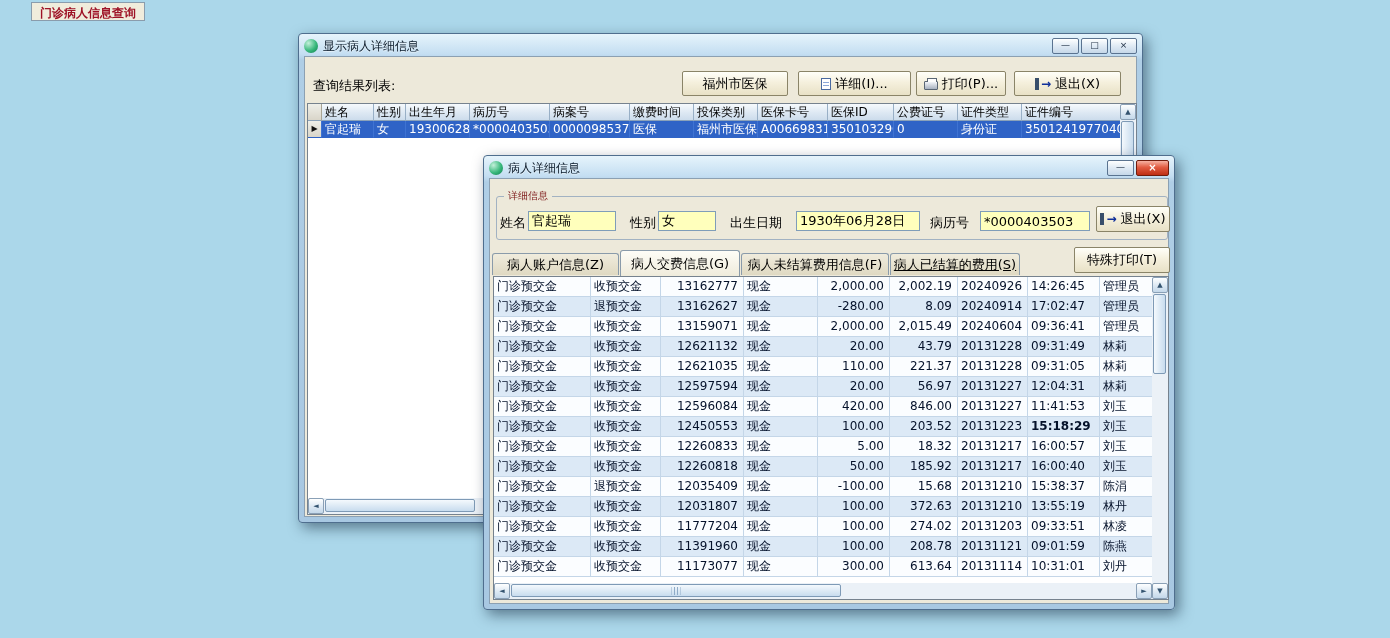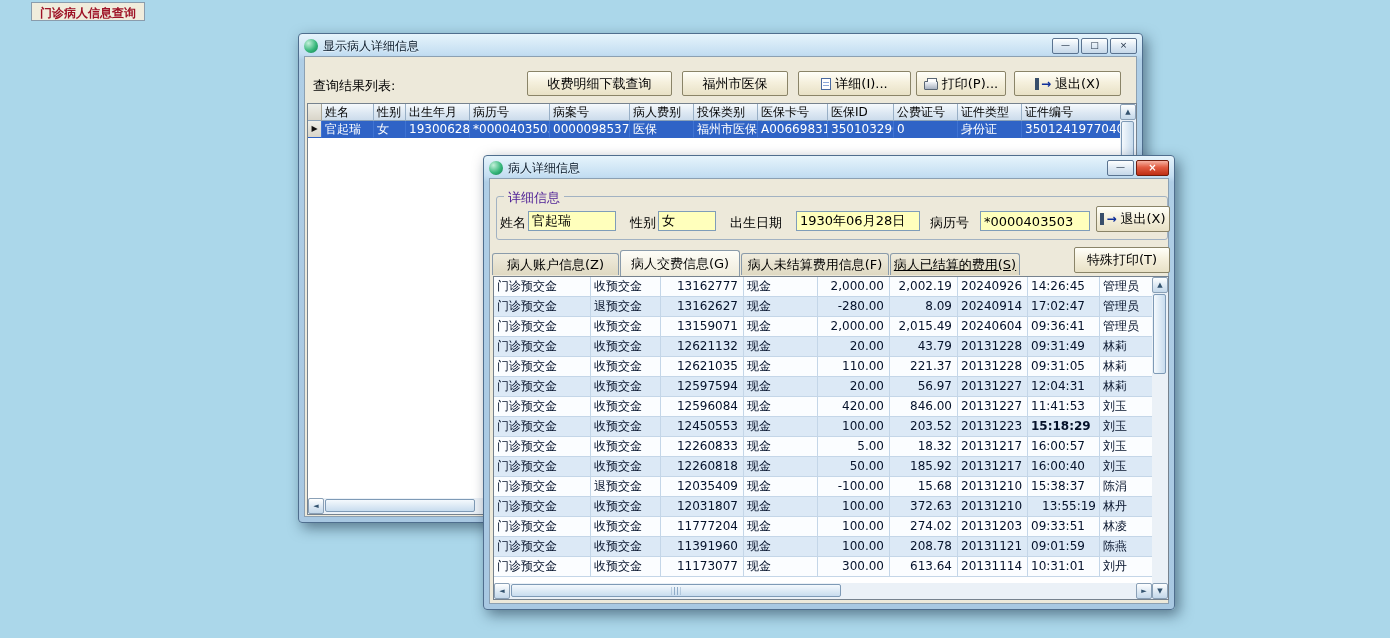--- a/index.html
+++ b/index.html
@@ -19,21 +19,21 @@
 .cap-group{margin-left:auto;display:flex;gap:2px;}
 .cap-btn{width:27px;height:16px;border:1px solid #5A7390;border-radius:2px;background:linear-gradient(#FEFFFF,#E2ECF5 45%,#C6D8E9);font-size:9px;line-height:13px;text-align:center;color:#223246;}
 .cap-close-red{width:33px;background:linear-gradient(#F6B2A2,#E25C42 45%,#BE2E14);border-color:#701C0C;color:#fff;font-weight:bold;font-size:10px;}
 .win-body{position:absolute;left:5px;right:5px;top:22px;bottom:5px;background:#EDE9DA;border:1px solid #8CA0B2;}
 
 
 .form-label{position:absolute;font-size:13px;color:#000;white-space:nowrap;}
 .push-btn{position:absolute;height:25px;display:flex;align-items:center;justify-content:center;gap:4px;background:linear-gradient(#FFFFF9,#F5F0DD 45%,#E8E1C6);border:1px solid #8A8468;border-radius:2px;font-size:13px;color:#000;white-space:nowrap;cursor:default;}
 .field-input{position:absolute;height:20px;background:#FFFFBC;border:1px solid #7F9DB9;font-size:13px;color:#000;padding:0 3px;font-family:inherit;}
 .group-box{position:absolute;border:1px solid #A2B2C2;border-radius:3px;}
-.group-title{position:absolute;background:#EDE9DA;padding:0 4px;font-size:13px;color:#4c1d95;z-index:1;white-space:nowrap;}
+.group-title{position:absolute;background:#EDE9DA;padding:0 4px;font-size:10px;color:#7f1d1d;z-index:1;white-space:nowrap;}
 .tab{position:absolute;display:flex;align-items:center;justify-content:center;background:linear-gradient(#F0ECDD,#DFD9C2);border:1px solid #8A9BAA;border-bottom:none;border-radius:3px 3px 0 0;font-size:13px;color:#000;white-space:nowrap;}
 .tab.active{background:linear-gradient(#FEFDF7,#EFEBDB);z-index:3;}
 
 
 .icon-doc{width:10px;height:12px;background:#fff;border:1px solid #4A6AA0;background-image:repeating-linear-gradient(180deg,transparent 0 2px,#8CA8D8 2px 3px);background-size:6px 8px;background-position:1px 1px;background-repeat:no-repeat;flex:0 0 auto;}
 .icon-printer{position:relative;width:14px;height:9px;background:linear-gradient(#F2F4F8,#A8B2C0);border:1px solid #5A6674;border-radius:1px;margin-top:3px;flex:0 0 auto;}
 .icon-printer::before{content:"";position:absolute;left:2px;top:-4px;width:8px;height:3px;background:#FDFDFD;border:1px solid #5A6674;border-bottom:none;}
 .icon-exit{display:inline-flex;align-items:center;height:12px;border-left:4px solid #384E6A;padding-left:2px;flex:0 0 auto;}
 .exit-arrow{font-size:12px;line-height:1;color:#10309A;font-weight:bold;}
 
@@ -75,23 +75,20 @@
       <span class="cap-group">
         <span class="cap-btn">—</span>
         <span class="cap-btn">□</span>
         <span class="cap-btn">×</span>
       </span>
     </div>
     <div class="win-body">
 
       <span class="form-label" style="left:8px;top:20px;">查询结果列表:</span>
 
-      <div class="push-btn" style="left:222px;top:14px;width:145px;">
-        <span>收费明细下载查询</span>
-      </div>
       <div class="push-btn" style="left:377px;top:14px;width:106px;">
         <span>福州市医保</span>
       </div>
       <div class="push-btn" style="left:493px;top:14px;width:113px;">
         <span class="icon-doc"></span>
         <span>详细(I)...</span>
       </div>
       <div class="push-btn" style="left:611px;top:14px;width:90px;">
         <span class="icon-printer"></span>
         <span>打印(P)...</span>
@@ -115,21 +112,21 @@
           <div class="sb-btn" style="right:0;top:0;">►</div>
         </div>
         <div class="sb-corner"></div>
       <div class="trow thead">
             <div class="tcell tind thcell"></div>
             <div class="tcell thcell" style="width: 52px;">姓名</div>
             <div class="tcell thcell" style="width: 32px;">性别</div>
             <div class="tcell thcell" style="width: 64px;">出生年月</div>
             <div class="tcell thcell" style="width: 80px;">病历号</div>
             <div class="tcell thcell" style="width: 80px;">病案号</div>
-            <div class="tcell thcell" style="width: 64px;">病人费别</div>
+            <div class="tcell thcell" style="width: 64px;">缴费时间</div>
             <div class="tcell thcell" style="width: 64px;">投保类别</div>
             <div class="tcell thcell" style="width: 70px;">医保卡号</div>
             <div class="tcell thcell" style="width: 66px;">医保ID</div>
             <div class="tcell thcell" style="width: 64px;">公费证号</div>
             <div class="tcell thcell" style="width: 64px;">证件类型</div>
             <div class="tcell thcell" style="width: 103px;">证件编号</div>
           </div>
           <div class="trow selected">
             <div class="tcell tind">▶</div>
             <div class="tcell" style="width: 52px;">官起瑞</div>
@@ -332,21 +329,21 @@
             <div class="tcell" style="width: 80px;">陈涓</div>
           </div>
           <div class="trow alt">
             <div class="tcell" style="width: 97px;">门诊预交金</div>
             <div class="tcell" style="width: 70px;">收预交金</div>
             <div class="tcell num" style="width: 83px;">12031807</div>
             <div class="tcell" style="width: 74px;">现金</div>
             <div class="tcell num" style="width: 72px;">100.00</div>
             <div class="tcell num" style="width: 68px;">372.63</div>
             <div class="tcell" style="width: 70px;">20131210</div>
-            <div class="tcell" style="width: 72px; text-align: right;">13:55:19</div>
+            <div class="tcell" style="width: 72px;">13:55:19</div>
             <div class="tcell" style="width: 80px;">林丹</div>
           </div>
           <div class="trow">
             <div class="tcell" style="width: 97px;">门诊预交金</div>
             <div class="tcell" style="width: 70px;">收预交金</div>
             <div class="tcell num" style="width: 83px;">11777204</div>
             <div class="tcell" style="width: 74px;">现金</div>
             <div class="tcell num" style="width: 72px;">100.00</div>
             <div class="tcell num" style="width: 68px;">274.02</div>
             <div class="tcell" style="width: 70px;">20131203</div>

